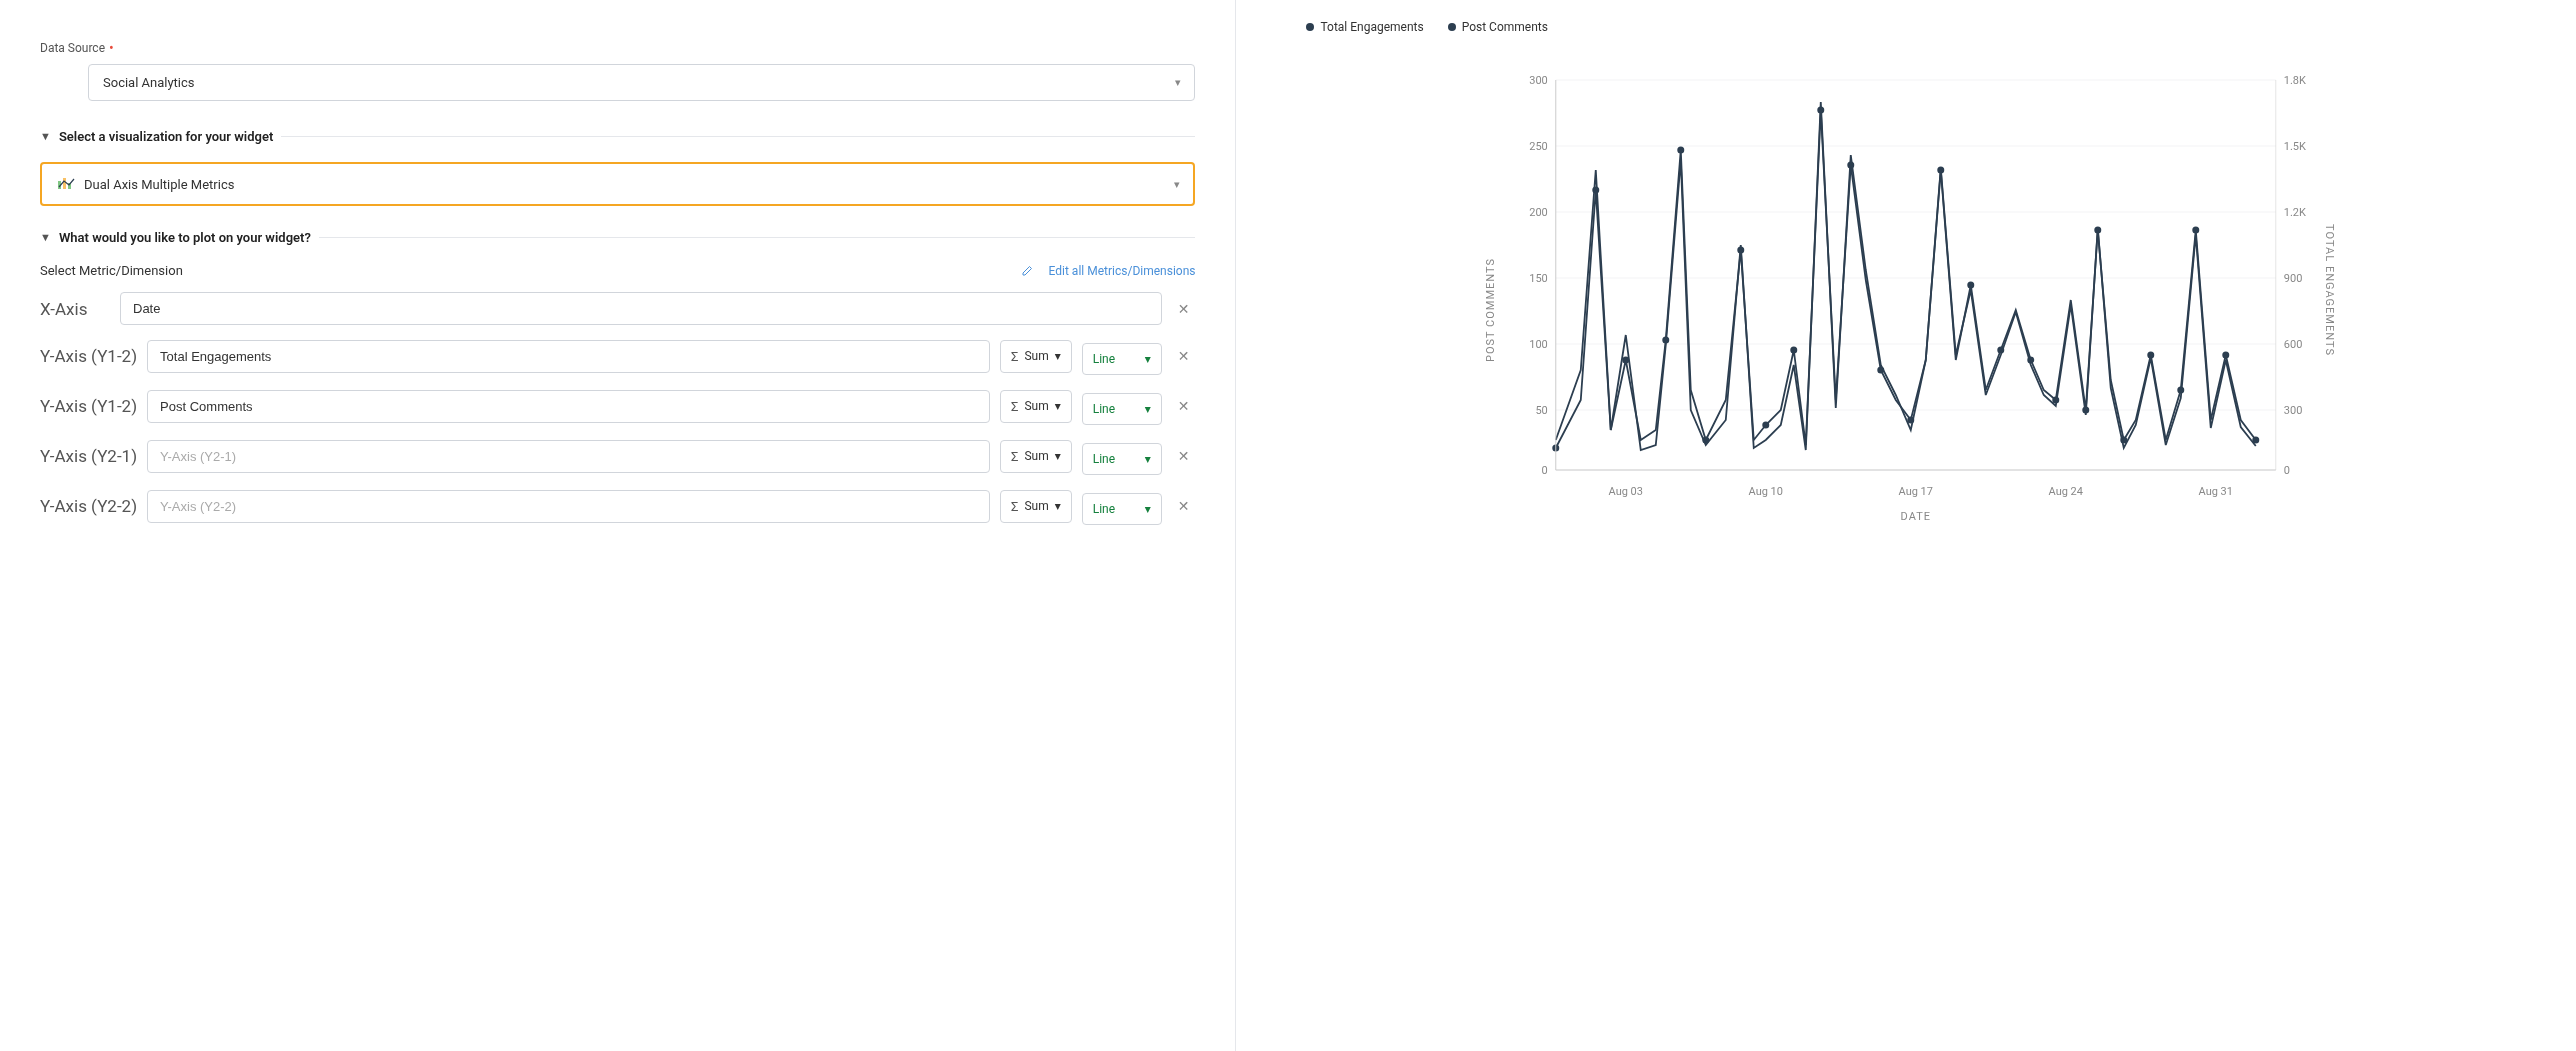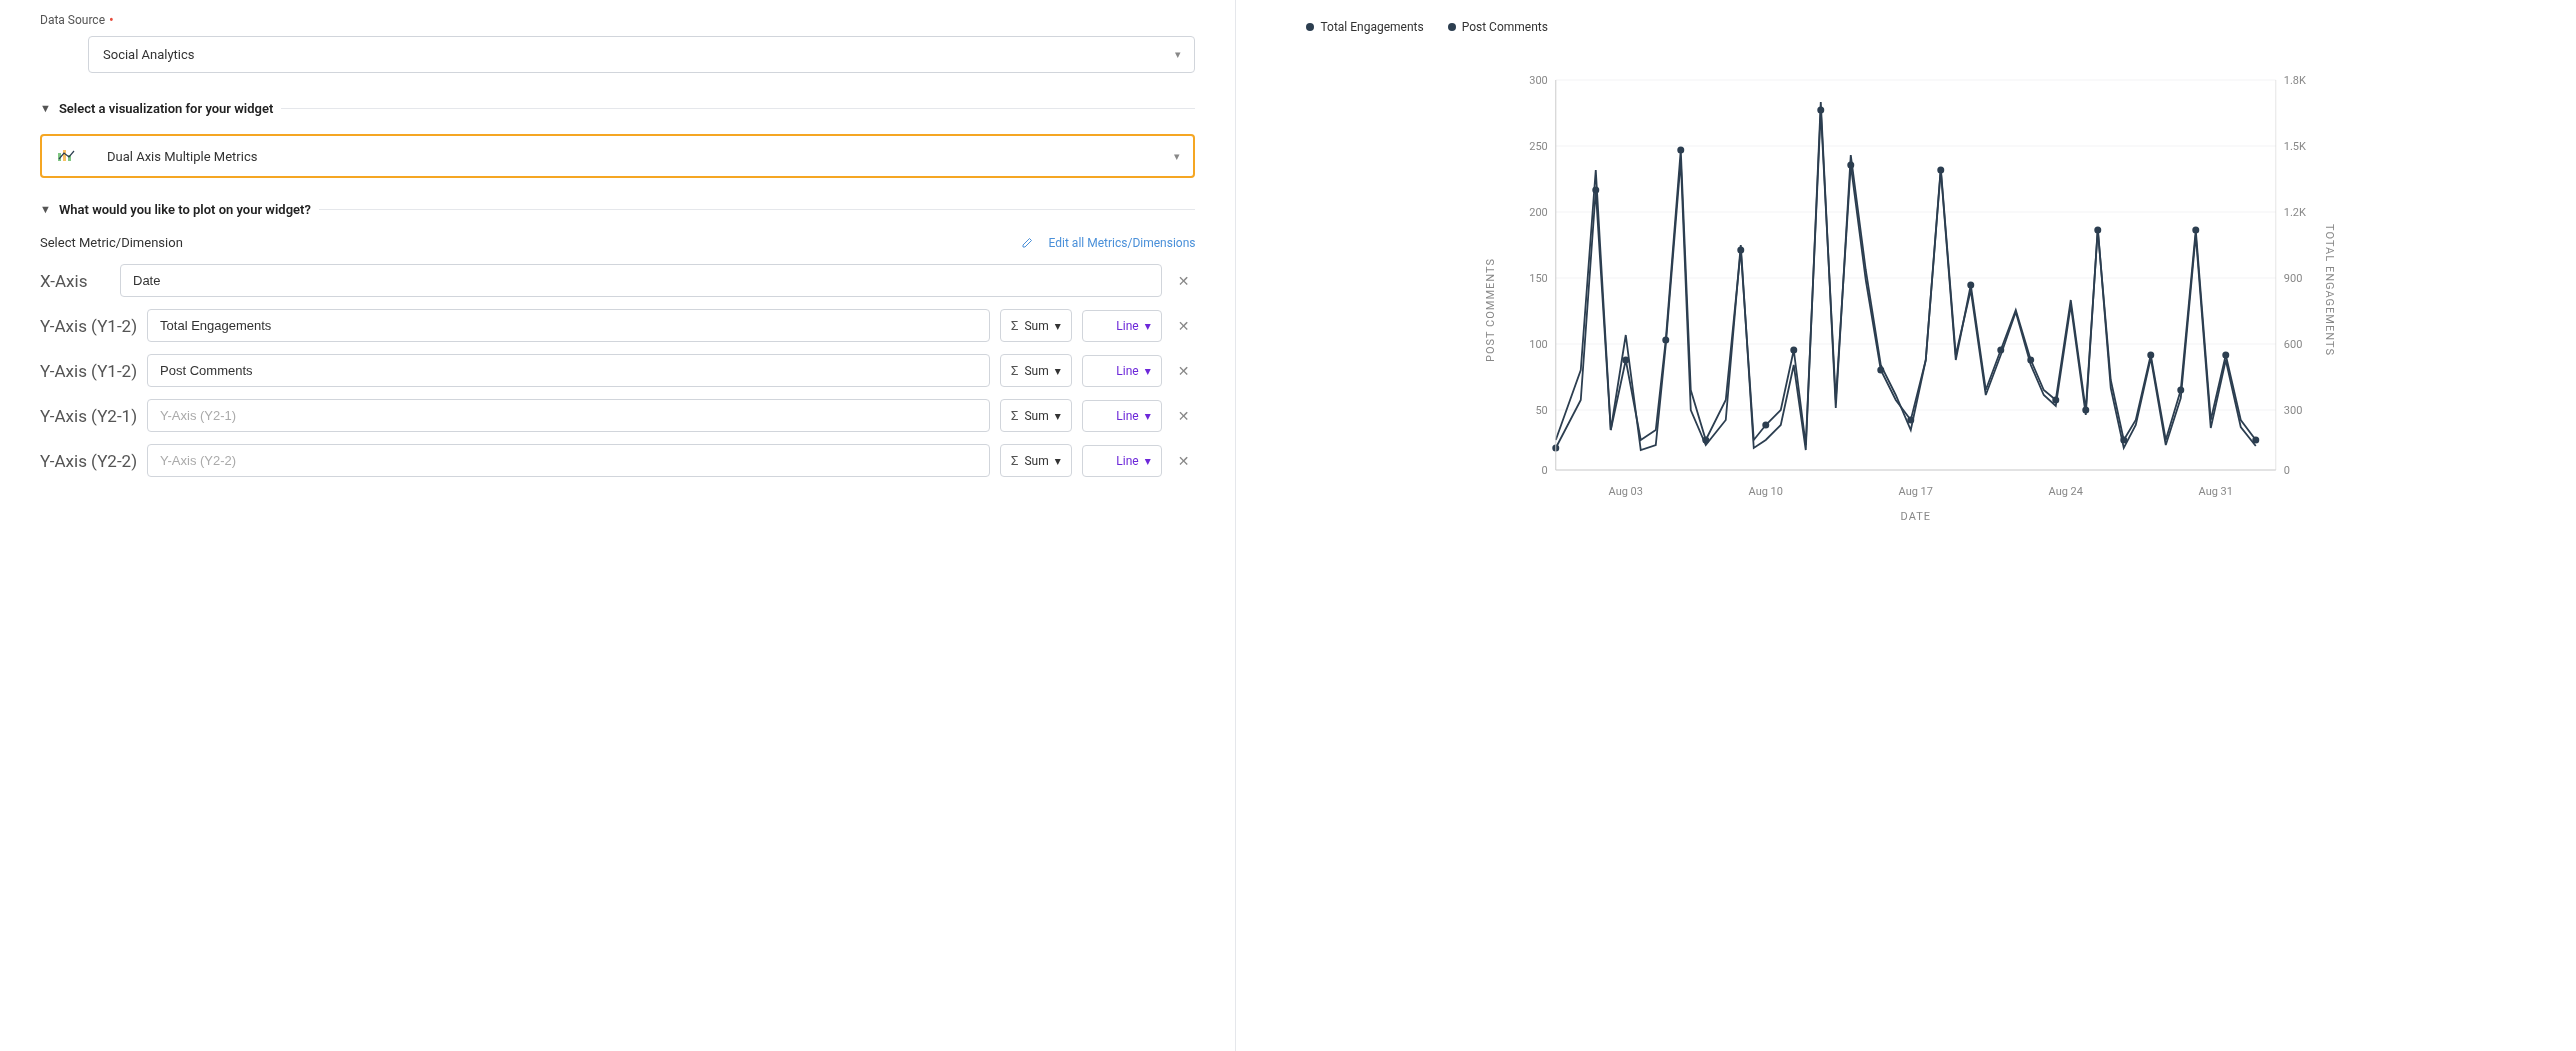--- a/index.html
+++ b/index.html
@@ -10,21 +10,21 @@
       font-size: 13px;
     }
     .container {
       display: flex;
       width: 100%;
       min-height: 100vh;
       background: #fff;
     }
     .left-panel {
       width: 48%;
-      padding: 12px 40px;
+      padding: 40px 40px;
       border-right: 1px solid #e5e7eb;
       background: #fff;
     }
     .right-panel {
       flex: 1;
       padding: 20px 30px;
       background: #fff;
     }
 
     
@@ -92,21 +92,20 @@
       width: 20px;
       height: 20px;
       margin-right: 8px;
       display: inline-flex;
       align-items: center;
       justify-content: center;
     }
     .viz-label-row {
       display: flex;
       align-items: center;
-      gap: 23px;
     }
 
     
     .plot-section { margin-top: 24px; }
     .metric-header {
       display: flex;
       justify-content: space-between;
       align-items: flex-end;
       margin-bottom: 14px;
     }
@@ -154,28 +153,29 @@
       display: flex;
       align-items: center;
       gap: 6px;
       white-space: nowrap;
     }
     .line-select {
       border: 1px solid #d1d5db;
       border-radius: 4px;
       padding: 8px 10px;
       font-size: 12px;
-      color: #6d28d9;
+      color: #15803d;
       background: #fff;
       cursor: pointer;
       display: flex;
       align-items: center;
       gap: 6px;
       min-width: 80px;
-      justify-content: flex-end;
+      justify-content: space-between;
+      margin-top: 6px;
     }
     .x-btn {
       color: #888;
       cursor: pointer;
       font-size: 14px;
       padding: 2px 6px;
       border: none;
       background: none;
       flex-shrink: 0;
     }

